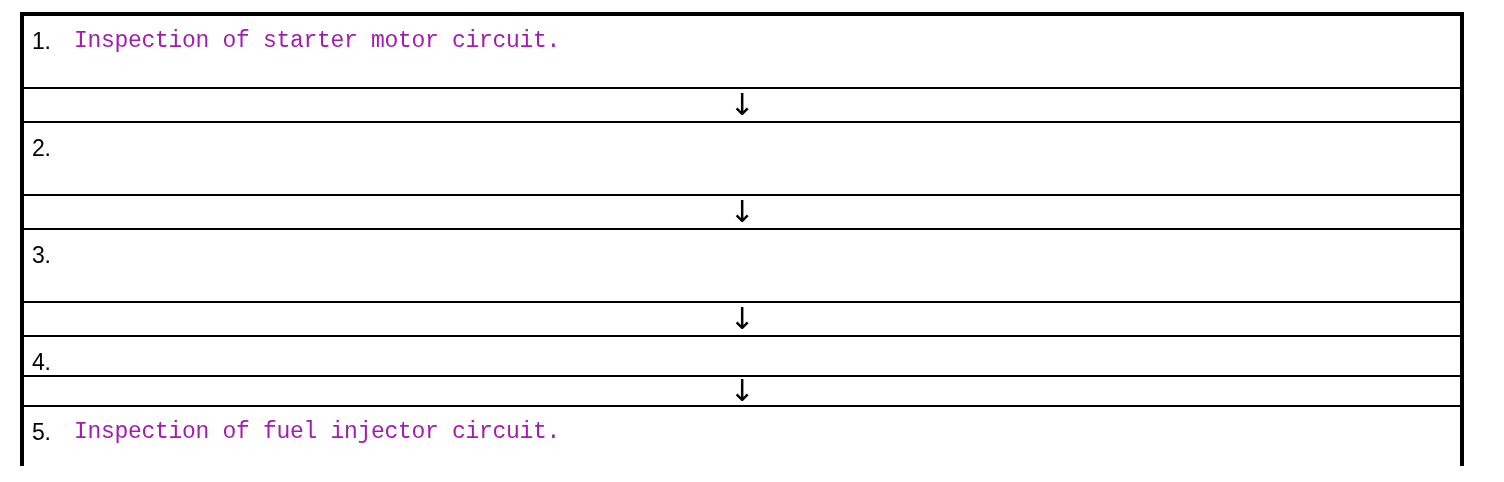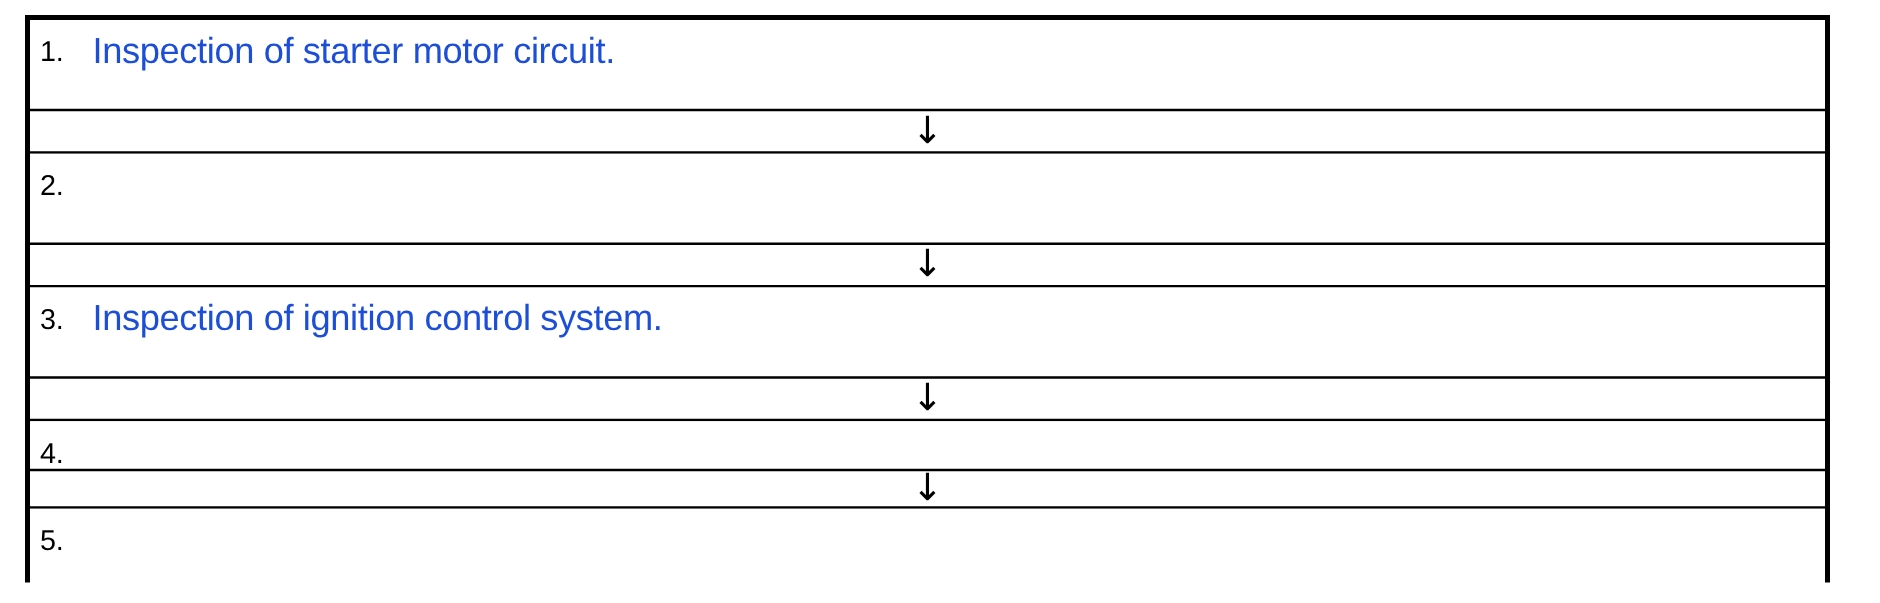--- a/index.html
+++ b/index.html
@@ -61,24 +61,25 @@
     width: 50px;
     padding-left: 8px;
     box-sizing: border-box;
     font-size: 23px;
     line-height: 26px;
     color: #000000;
     letter-spacing: -0.2px;
   }
 
   .step-label {
-    font-size: 29px;
+    font-size: 23px;
     line-height: 26px;
-    color: #1d4ed8;
+    color: #a21caf;
     letter-spacing: -0.3px;
+    font-family: Liberation Mono, monospace;
   }
 
   
   .arrow-row {
     position: relative;
     box-sizing: border-box;
     background: #ffffff;
     flex: 0 0 auto;
     border-top: 2px solid #000000;
     border-bottom: 2px solid #000000;
@@ -129,38 +130,38 @@
       </div>
     </div>
 
     <div class="arrow-row h-arrow-tall">
       <div class="arrow-glyph">↓</div>
     </div>
 
     <div class="step-row h-step-tall">
       <div class="step-inner">
         <span class="step-num">3.</span>
-        <span class="step-label">Inspection of ignition control system.</span>
       </div>
     </div>
 
     <div class="arrow-row h-arrow-tall">
       <div class="arrow-glyph">↓</div>
     </div>
 
     <div class="step-row h-step-short">
       <div class="step-inner">
         <span class="step-num">4.</span>
       </div>
     </div>
 
     <div class="arrow-row h-arrow-short">
       <div class="arrow-glyph">↓</div>
     </div>
 
     <div class="step-row h-step-last">
       <div class="step-inner">
         <span class="step-num">5.</span>
+        <span class="step-label">Inspection of fuel injector circuit.</span>
       </div>
     </div>
 
   </div>
 </div>
 
 </body></html>

